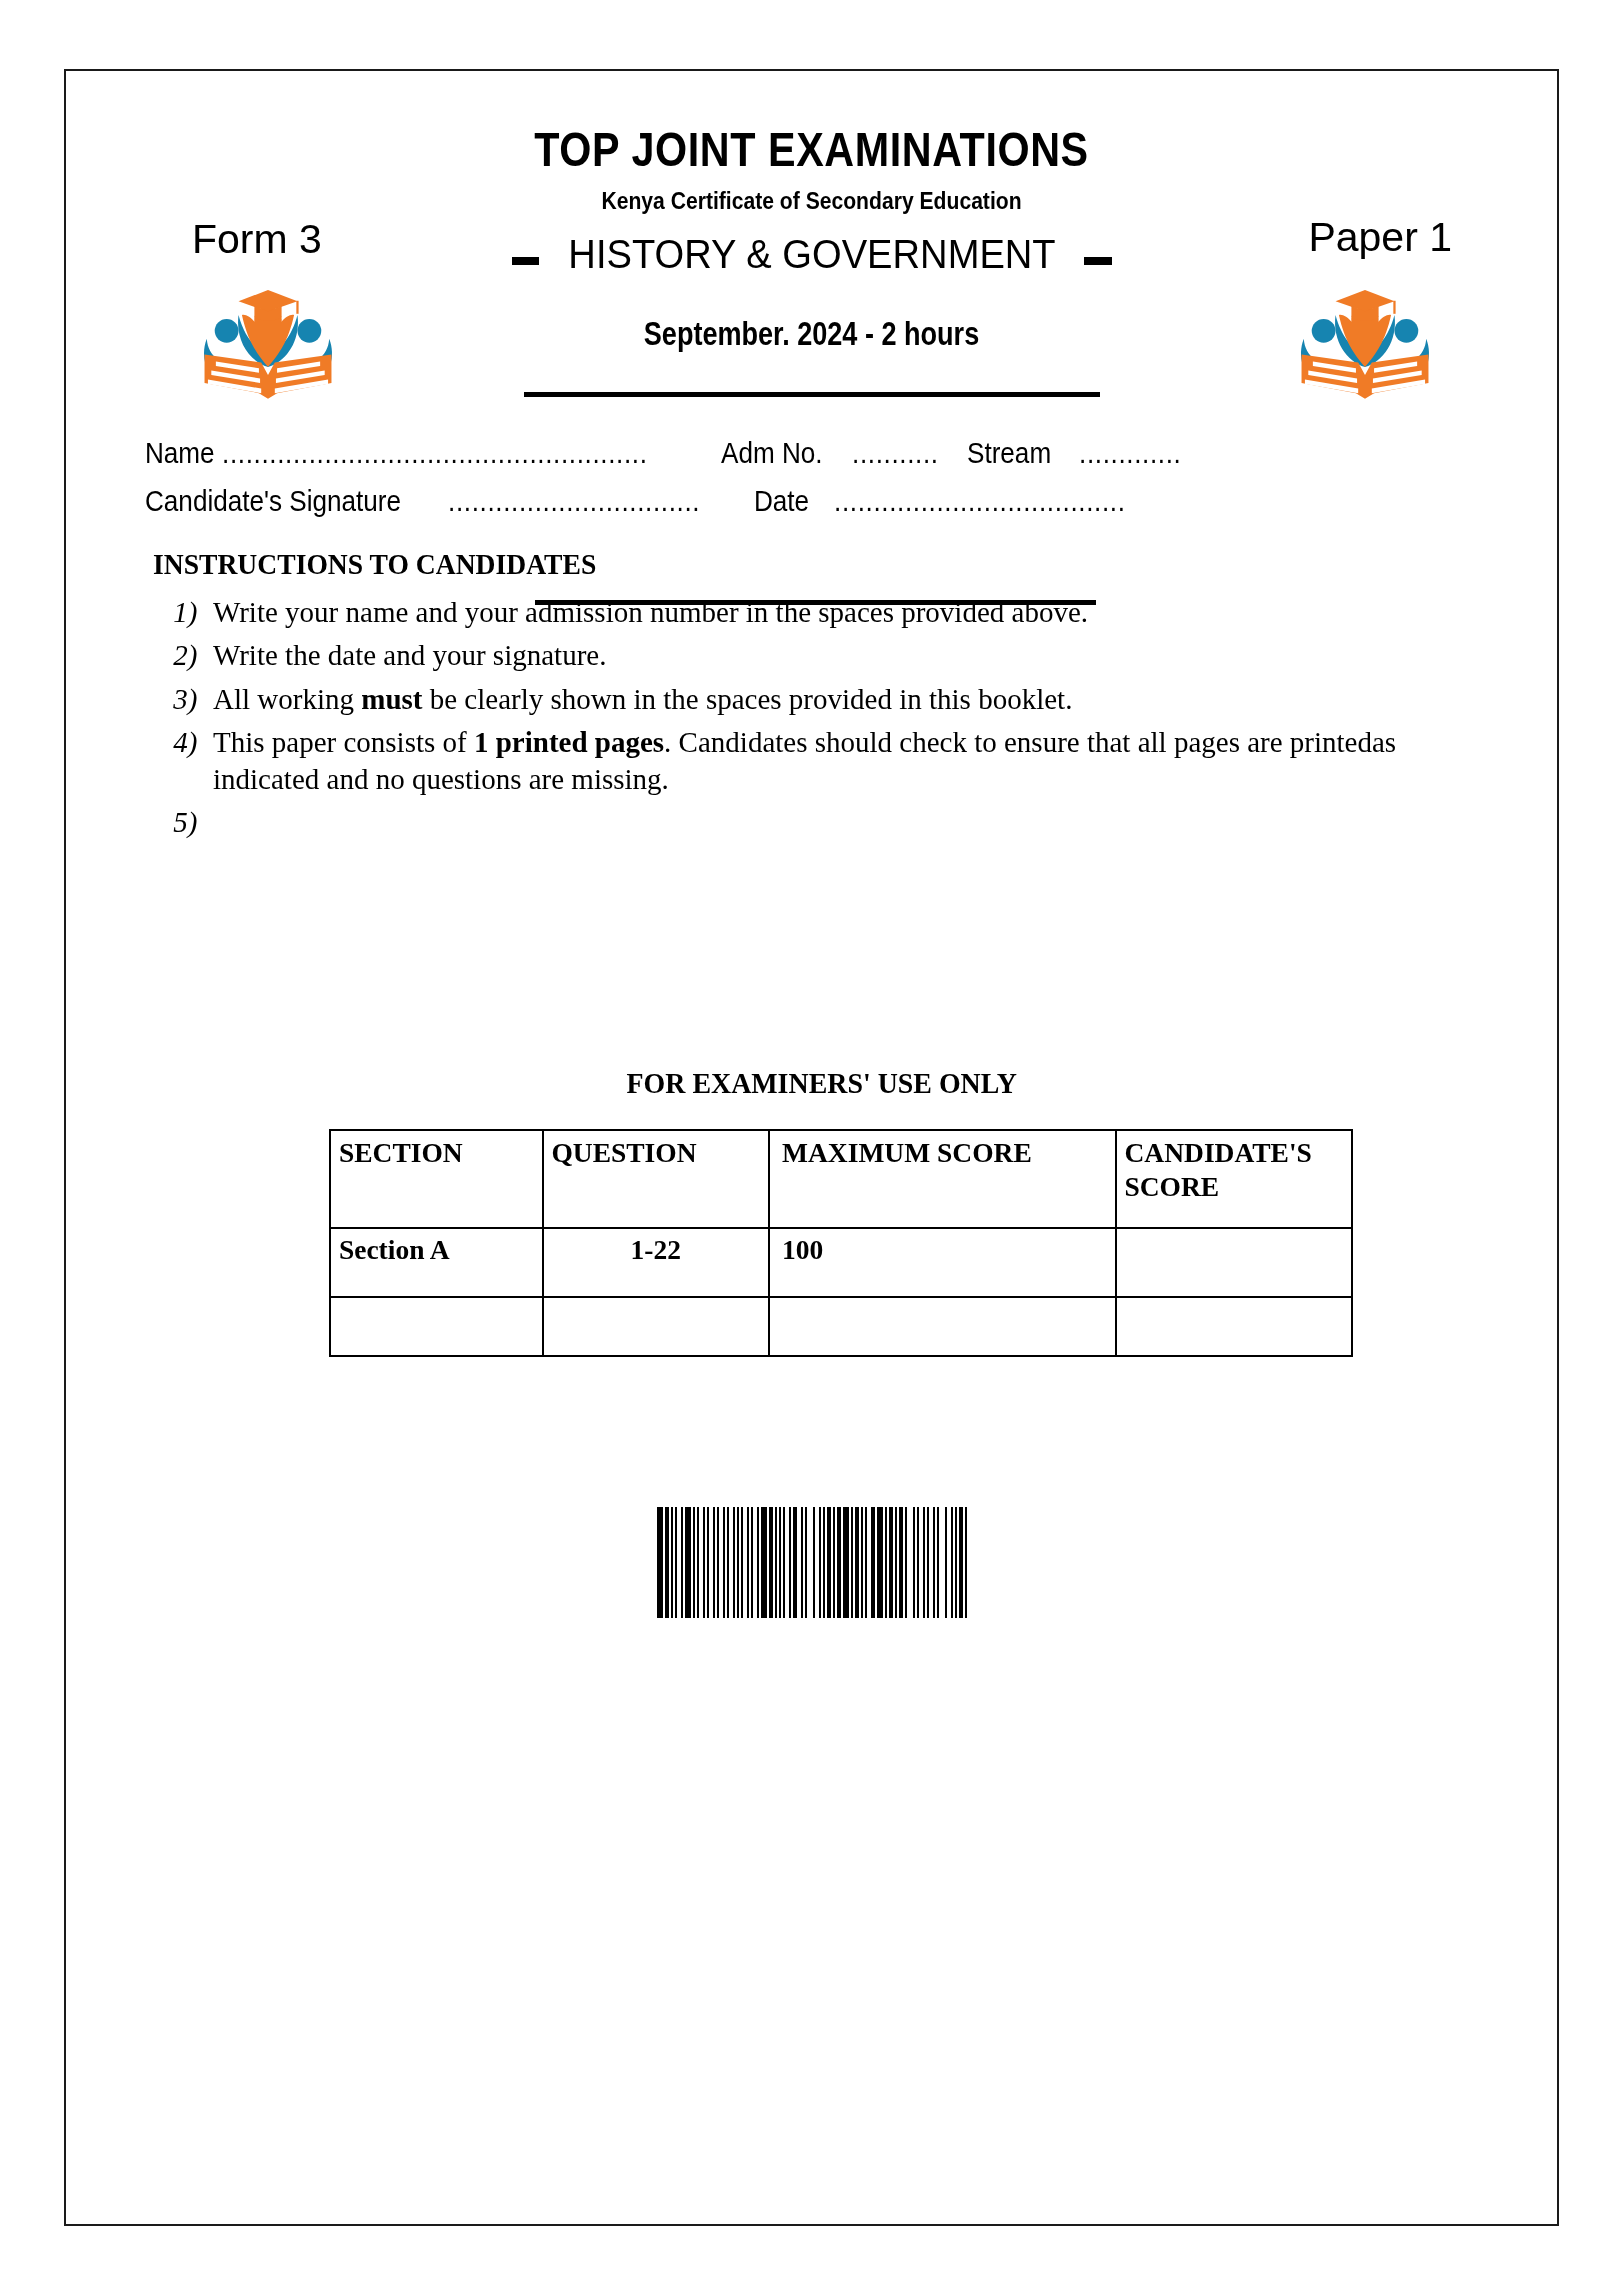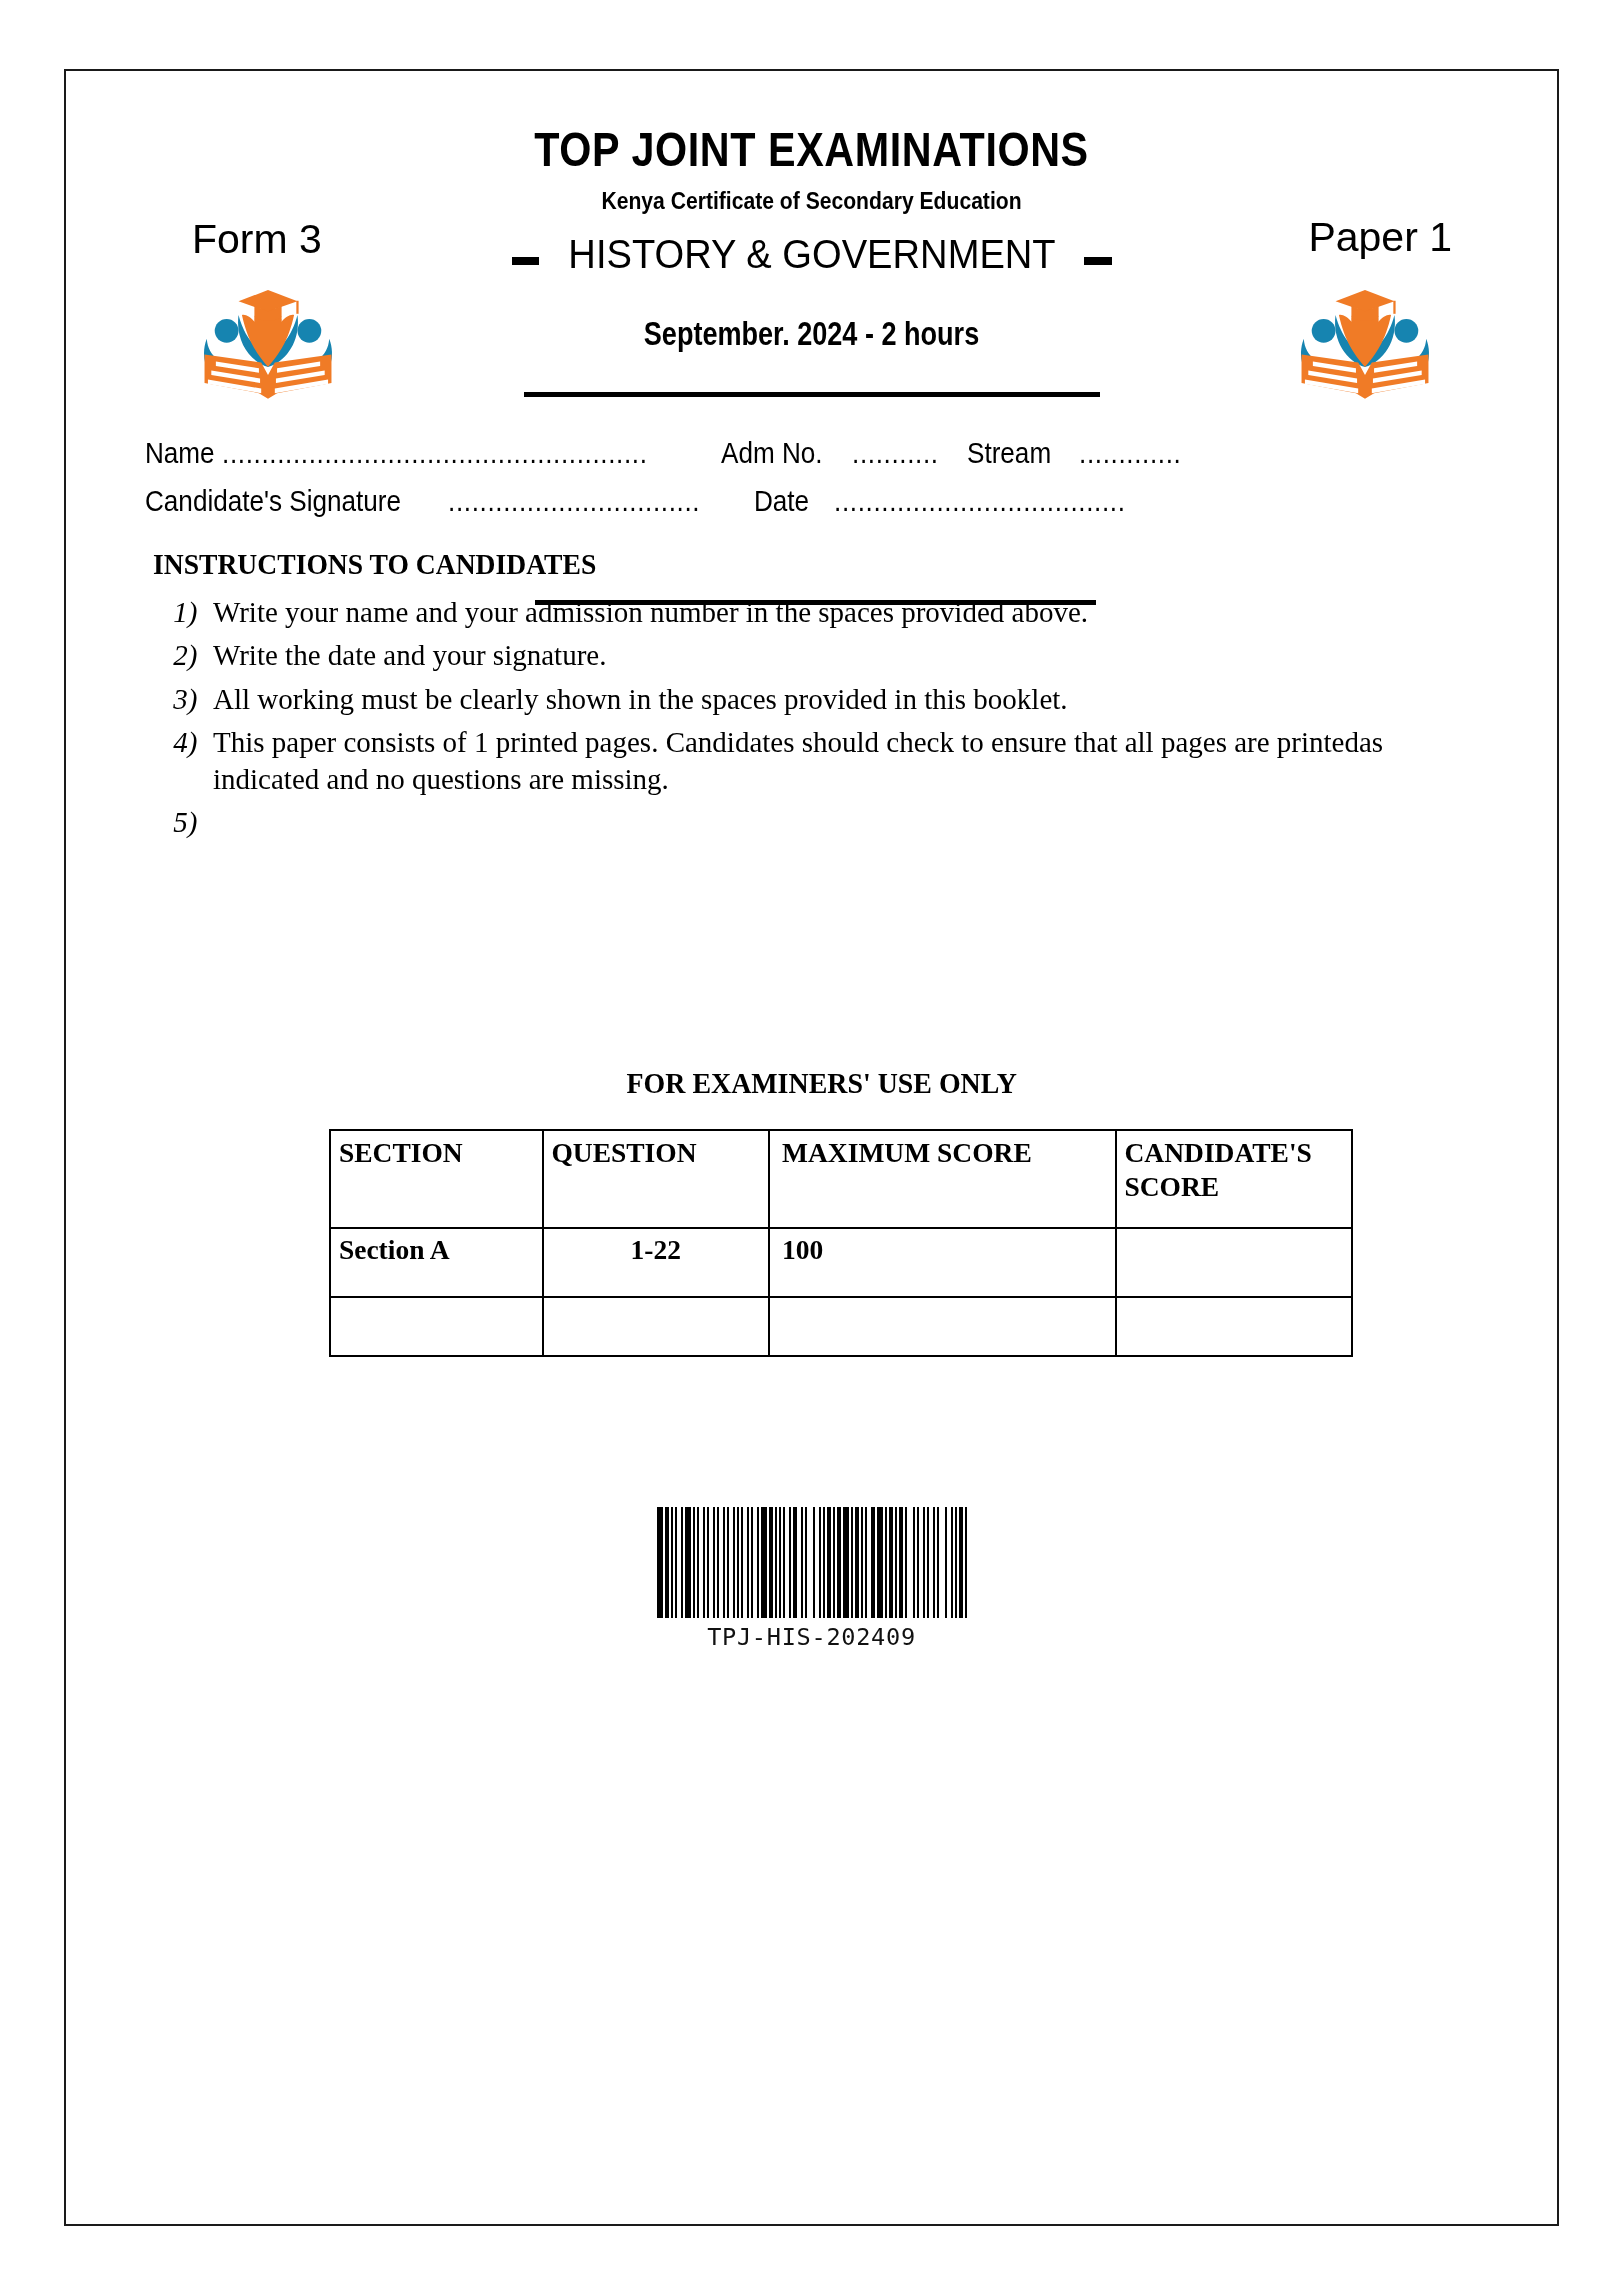--- a/index.html
+++ b/index.html
@@ -144,21 +144,21 @@
     font-family:"Liberation Serif", serif;
     font-size:29px;
     line-height:1.27;
     color:#000;
   }
   .instr-num {
     position:absolute; left:9.2px; top:0;
     font-style:italic;
     font-size:29px;
   }
-  .instr-item b { font-weight:400; }
+  .instr-item b { font-weight:700; }
 
   
   .exam-use-head {
     position:absolute; left:0; right:0; top:995px;
     text-align:center;
     font-family:"Liberation Serif", serif;
     font-weight:700;
     font-size:30px;
     transform:scaleX(0.93);
     color:#000;
@@ -330,17 +330,16 @@
         <td class="c0"></td>
         <td class="c1"></td>
         <td class="c2"></td>
         <td class="c3"></td>
       </tr>
     </tbody>
   </table>
 
   <div class="barcode-wrap">
     <div class="barcode-bars" id="barcode-bars"><i class="" style="width:6px"></i><i class="w" style="width:2px"></i><i class="" style="width:4px"></i><i class="w" style="width:2px"></i><i class="" style="width:2px"></i><i class="w" style="width:2px"></i><i class="" style="width:2px"></i><i class="w" style="width:4px"></i><i class="" style="width:2px"></i><i class="w" style="width:2px"></i><i class="" style="width:6px"></i><i class="w" style="width:2px"></i><i class="" style="width:2px"></i><i class="w" style="width:2px"></i><i class="" style="width:2px"></i><i class="w" style="width:4px"></i><i class="" style="width:2px"></i><i class="w" style="width:2px"></i><i class="" style="width:2px"></i><i class="w" style="width:4px"></i><i class="" style="width:2px"></i><i class="w" style="width:2px"></i><i class="" style="width:2px"></i><i class="w" style="width:4px"></i><i class="" style="width:2px"></i><i class="w" style="width:2px"></i><i class="" style="width:2px"></i><i class="w" style="width:4px"></i><i class="" style="width:2px"></i><i class="w" style="width:2px"></i><i class="" style="width:2px"></i><i class="w" style="width:2px"></i><i class="" style="width:2px"></i><i class="w" style="width:4px"></i><i class="" style="width:2px"></i><i class="w" style="width:2px"></i><i class="" style="width:2px"></i><i class="w" style="width:4px"></i><i class="" style="width:2px"></i><i class="w" style="width:2px"></i><i class="" style="width:6px"></i><i class="w" style="width:2px"></i><i class="" style="width:4px"></i><i class="w" style="width:2px"></i><i class="" style="width:2px"></i><i class="w" style="width:2px"></i><i class="" style="width:2px"></i><i class="w" style="width:2px"></i><i class="" style="width:2px"></i><i class="w" style="width:4px"></i><i class="" style="width:2px"></i><i class="w" style="width:2px"></i><i class="" style="width:4px"></i><i class="w" style="width:4px"></i><i class="" style="width:2px"></i><i class="w" style="width:2px"></i><i class="" style="width:2px"></i><i class="w" style="width:6px"></i><i class="" style="width:2px"></i><i class="w" style="width:4px"></i><i class="" style="width:2px"></i><i class="w" style="width:2px"></i><i class="" style="width:2px"></i><i class="w" style="width:2px"></i><i class="" style="width:4px"></i><i class="w" style="width:2px"></i><i class="" style="width:2px"></i><i class="w" style="width:2px"></i><i class="" style="width:4px"></i><i class="w" style="width:2px"></i><i class="" style="width:6px"></i><i class="w" style="width:2px"></i><i class="" style="width:2px"></i><i class="w" style="width:2px"></i><i class="" style="width:4px"></i><i class="w" style="width:2px"></i><i class="" style="width:2px"></i><i class="w" style="width:2px"></i><i class="" style="width:2px"></i><i class="w" style="width:4px"></i><i class="" style="width:4px"></i><i class="w" style="width:2px"></i><i class="" style="width:6px"></i><i class="w" style="width:2px"></i><i class="" style="width:2px"></i><i class="w" style="width:2px"></i><i class="" style="width:4px"></i><i class="w" style="width:2px"></i><i class="" style="width:2px"></i><i class="w" style="width:2px"></i><i class="" style="width:4px"></i><i class="w" style="width:2px"></i><i class="" style="width:2px"></i><i class="w" style="width:6px"></i><i class="" style="width:2px"></i><i class="w" style="width:2px"></i><i class="" style="width:2px"></i><i class="w" style="width:4px"></i><i class="" style="width:2px"></i><i class="w" style="width:2px"></i><i class="" style="width:2px"></i><i class="w" style="width:4px"></i><i class="" style="width:2px"></i><i class="w" style="width:2px"></i><i class="" style="width:2px"></i><i class="w" style="width:6px"></i><i class="" style="width:2px"></i><i class="w" style="width:4px"></i><i class="" style="width:2px"></i><i class="w" style="width:2px"></i><i class="" style="width:2px"></i><i class="w" style="width:2px"></i><i class="" style="width:4px"></i><i class="w" style="width:2px"></i><i class="" style="width:2px"></i></div>
-    <div class="barcode-text">TPJ-HIS-202409</div>
   </div>
 
 </div>
 
 
 </body></html>

